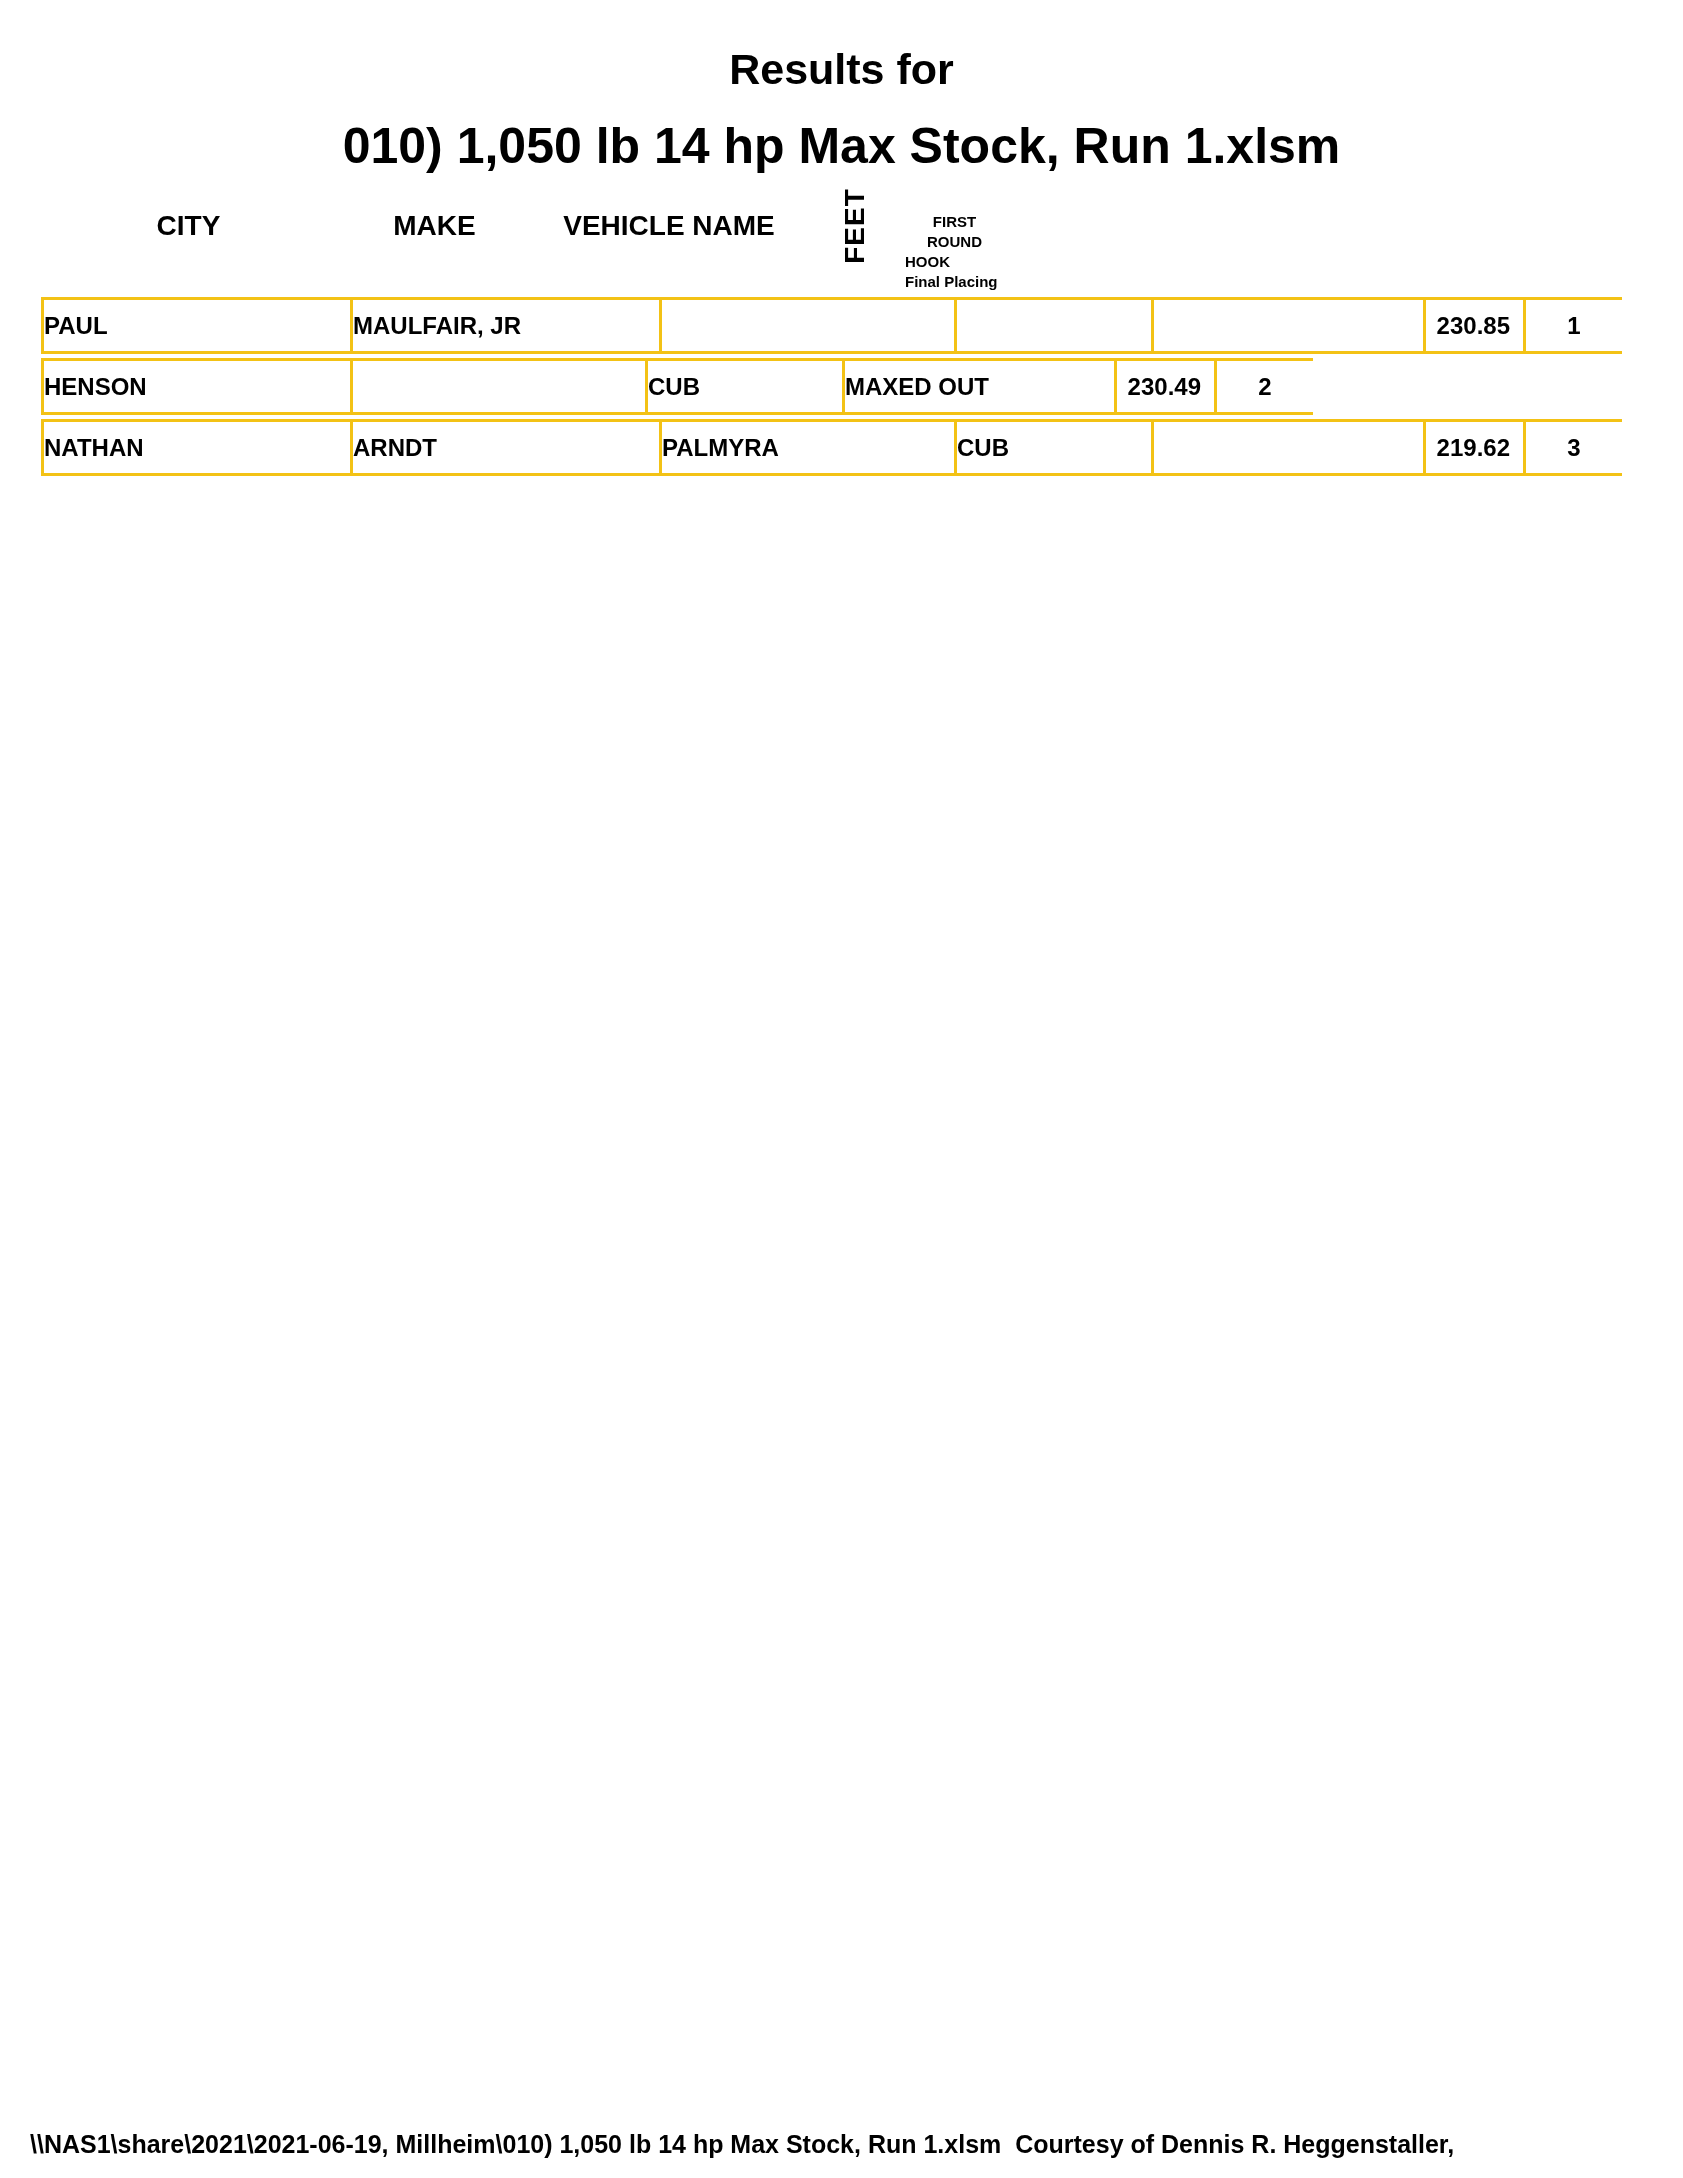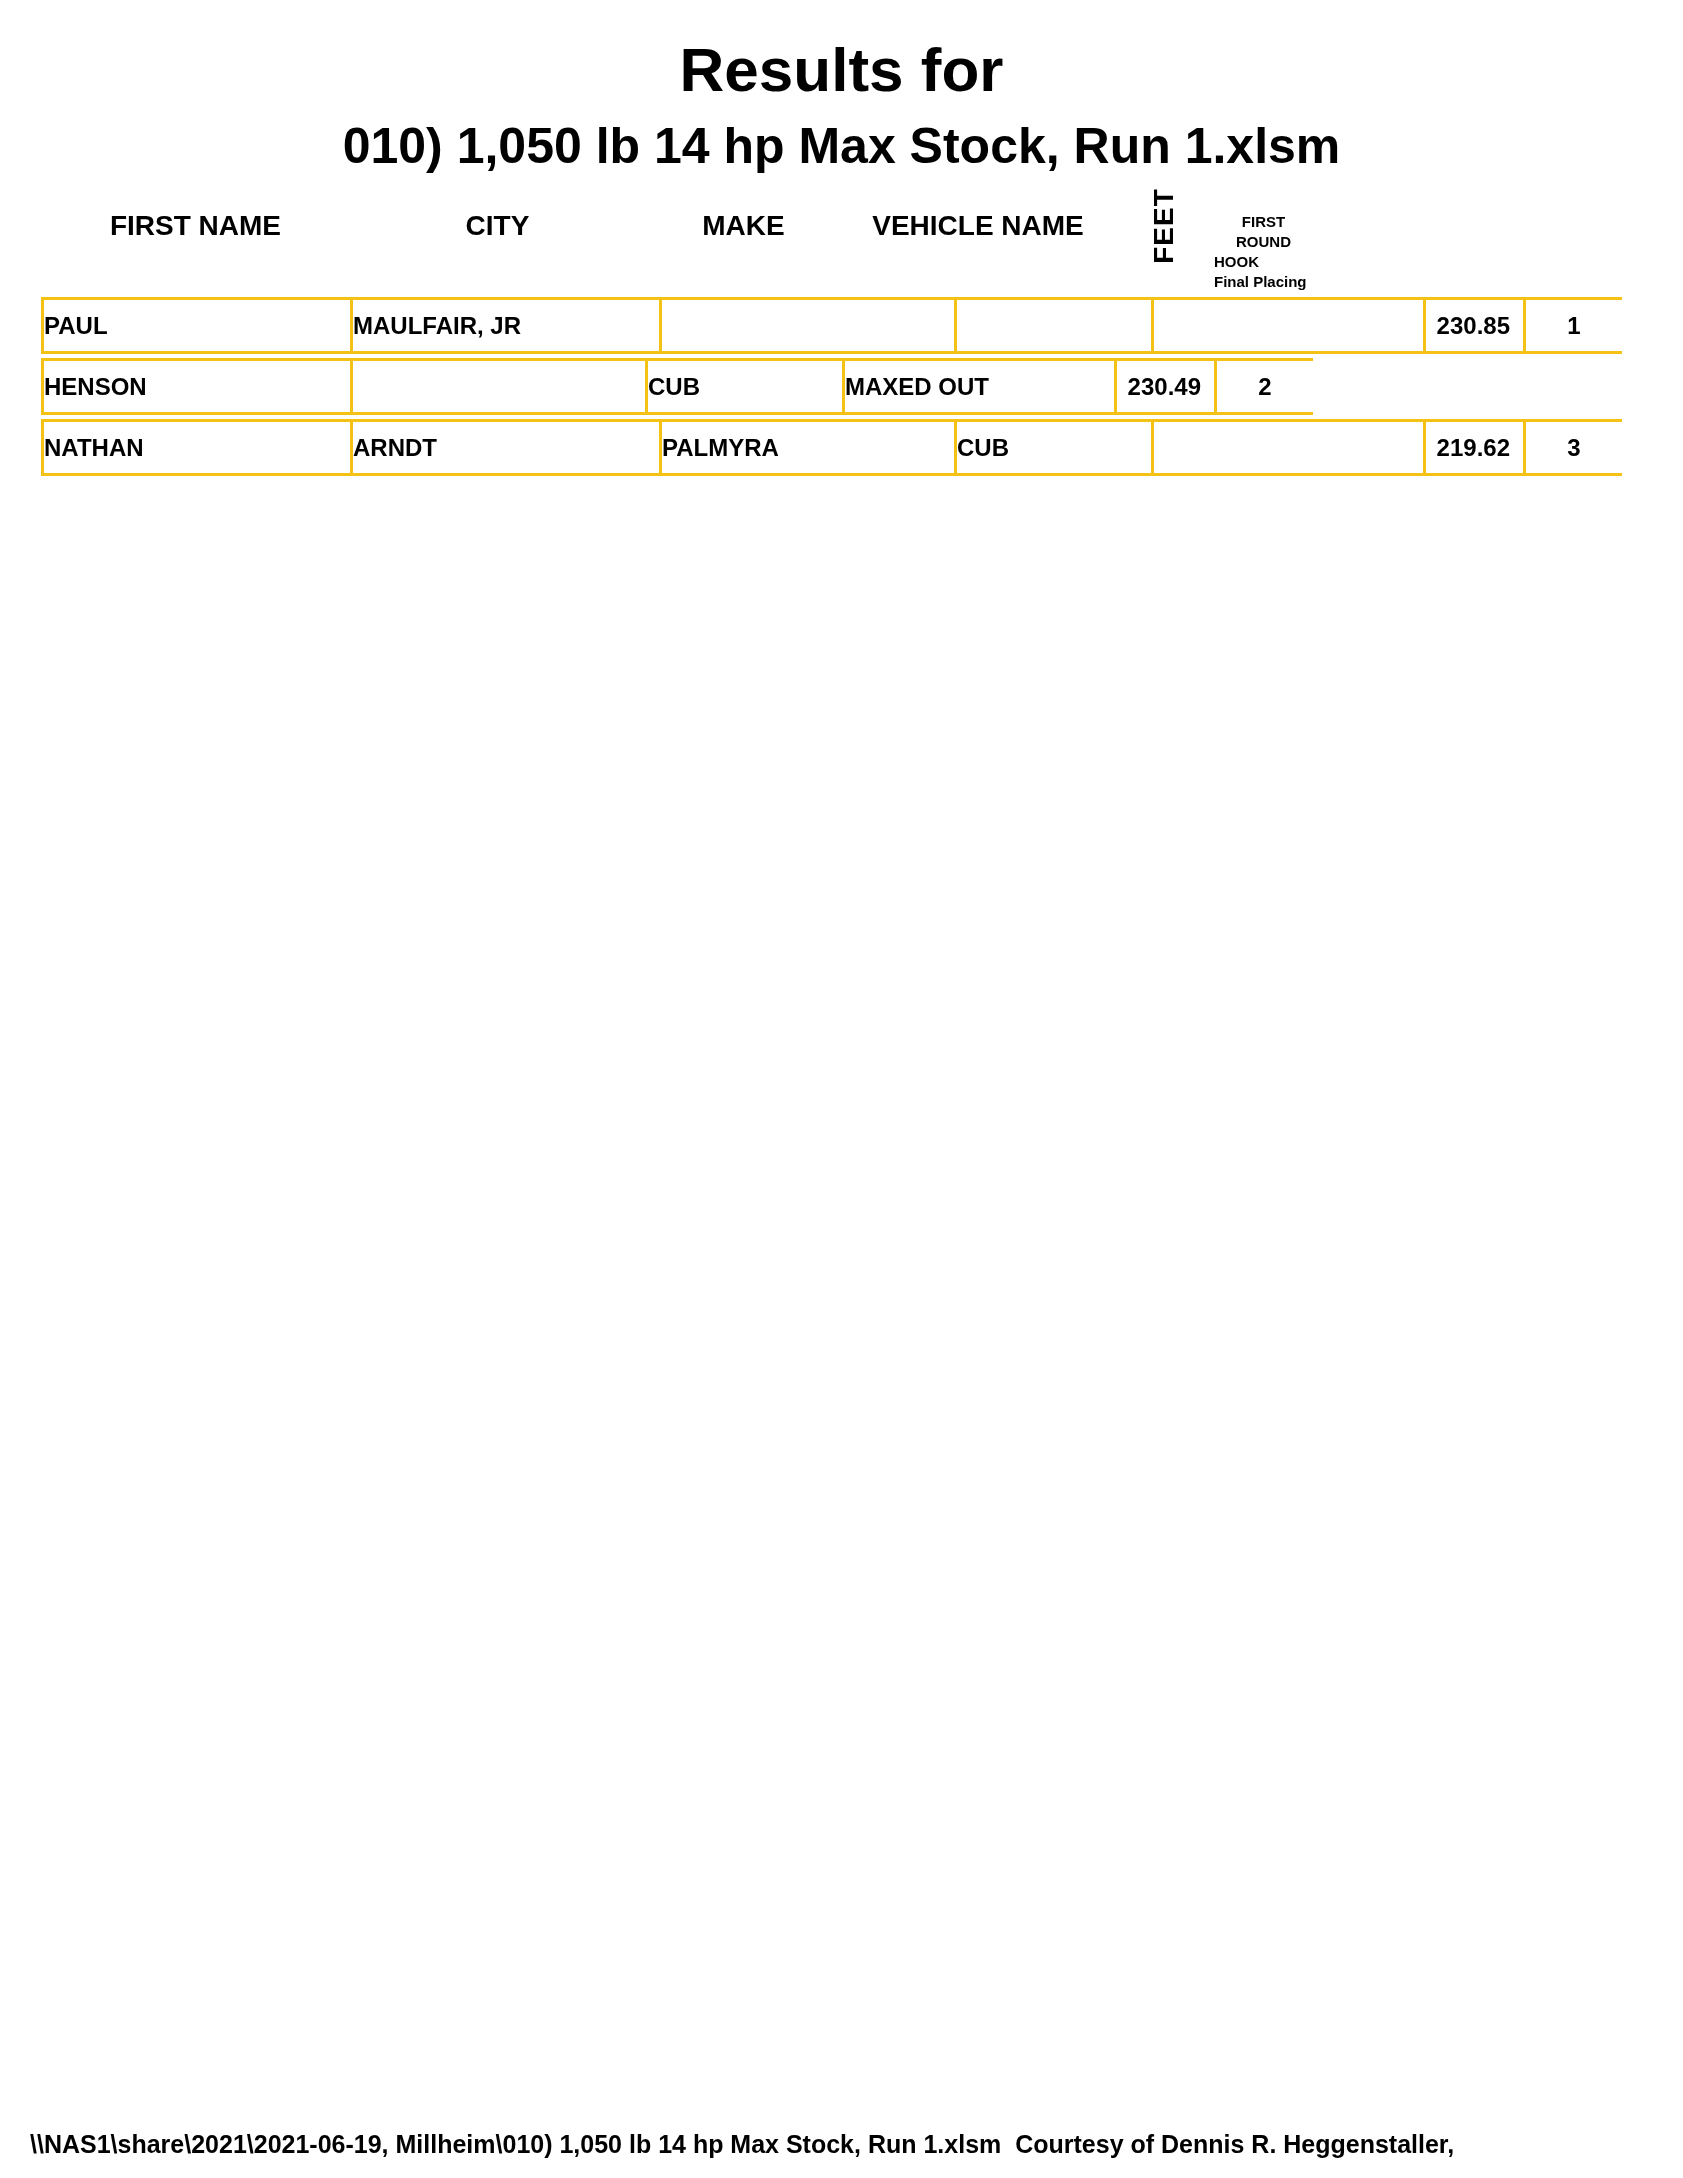--- a/index.html
+++ b/index.html
@@ -15,21 +15,21 @@
   }
   
   .title-block{
     position:absolute;
     top:42px;
     left:0;
     width:1683px;
     text-align:center;
   }
   .title-line1{
-    font-size:62px;
+    font-size:43px;
     line-height:55px;
     margin:0 0 20px 0;
   }
   .title-line2{
     font-size:50px;
     line-height:59px;
     margin:12px;
   }
   
   .header-row{
@@ -108,21 +108,20 @@
 <body>
 
 <div class="page" style="--tbl:#F3C215;">
 
   <div class="title-block">
     <div class="title-line1">Results for</div>
     <div class="title-line2">010) 1,050 lb 14 hp Max Stock, Run 1.xlsm</div>
   </div>
 
   <div class="header-row">
-    <div class="hcell c1">FIRST NAME</div>
     <div class="hcell c3">CITY</div>
     <div class="hcell c4">MAKE</div>
     <div class="hcell c5">VEHICLE NAME</div>
     <div class="hcell c6">
       <span class="feet-rot">FEET</span>
     </div>
     <div class="hcell small c7">
       <div>FIRST ROUND</div>
       <div>HOOK</div>
       <div>Final Placing</div>

